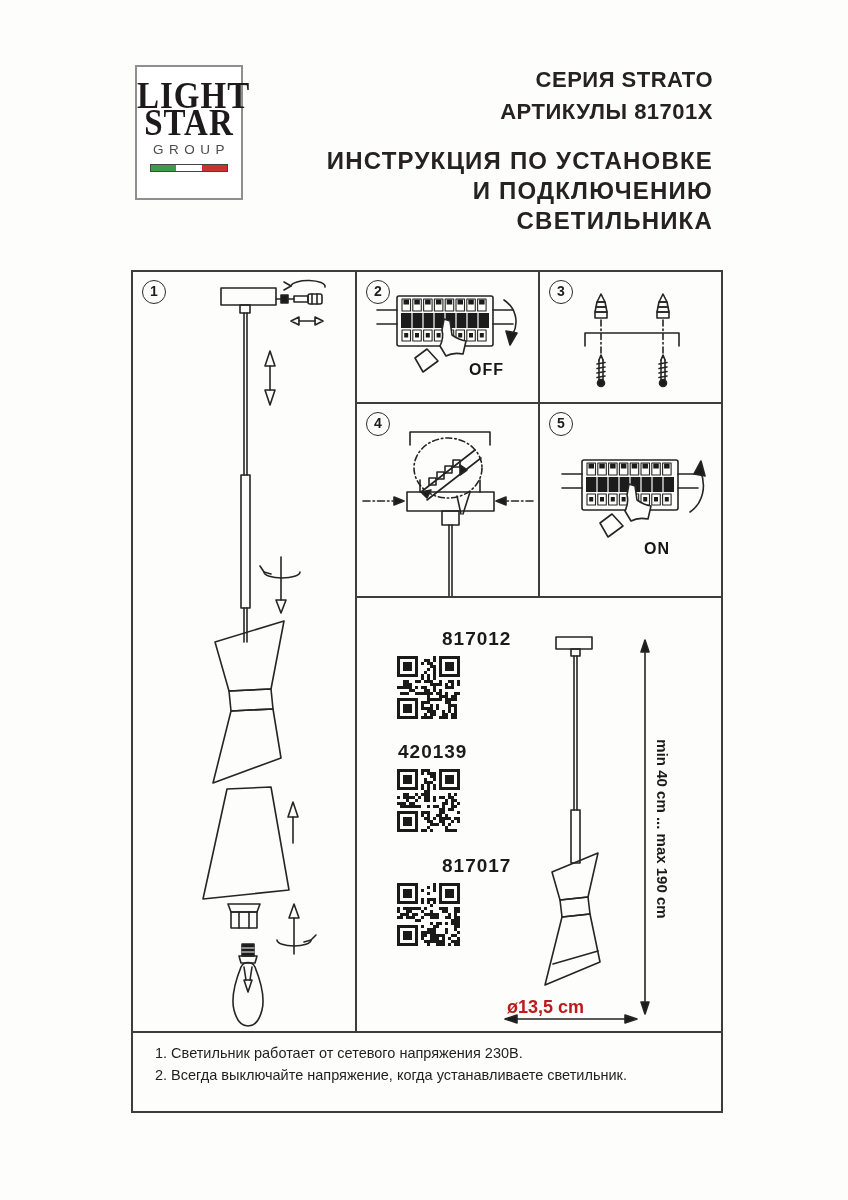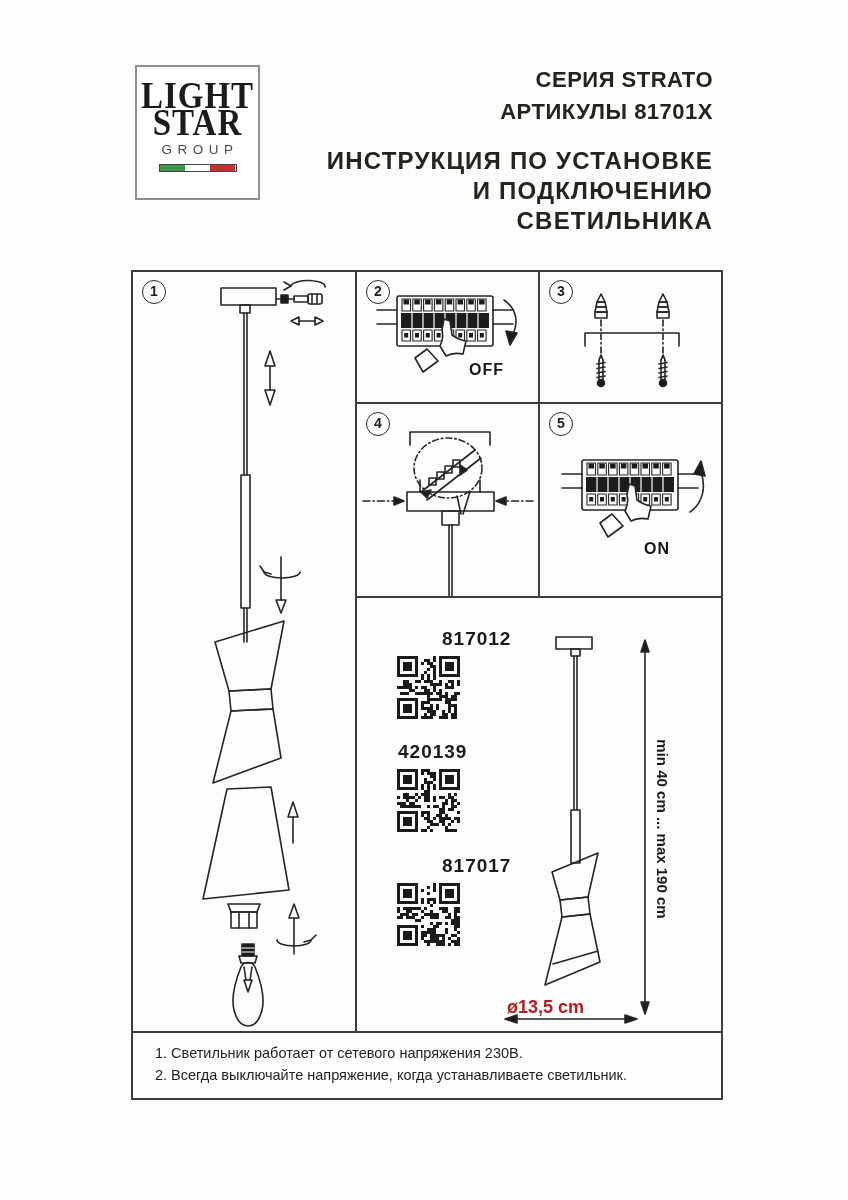--- a/index.html
+++ b/index.html
@@ -1,19 +1,19 @@
 <!DOCTYPE html>
 <html><head>
 <meta charset="utf-8">
 <style>
   html,body{margin:0;padding:0;}
   body{width:848px;height:1200px;background:#fdfdfc;font-family:"Liberation Sans",sans-serif;color:#262220;position:relative;overflow:hidden;}
   .abs{position:absolute;}
   
-  .logo-box{left:135px;top:65px;width:125px;height:135px;border:2px solid #8f8f8f;background:#fff;text-align:center;box-sizing:border-box;}
+  .logo-box{left:135px;top:65px;width:108px;height:135px;border:2px solid #8f8f8f;background:#fff;text-align:center;box-sizing:border-box;}
   .logo-word{font-family:"Liberation Serif",serif;font-weight:bold;font-size:33px;line-height:27px;letter-spacing:1px;color:#1c1a1a;transform:scaleY(1.12);transform-origin:center;}
   .logo-word1{margin-top:16px;}
   .logo-group{font-size:13.5px;letter-spacing:5.5px;color:#4c4c4c;margin-top:5px;margin-left:5px;}
   .logo-flag{width:78px;height:8px;margin:7px auto 0 auto;border:1px solid #444;box-sizing:border-box;display:flex;}
   .flag-seg{flex:1;height:100%;}
   .hdr-right{left:320px;top:64px;width:393px;text-align:right;font-weight:bold;}
   .hdr-series{font-size:22px;line-height:32px;letter-spacing:0.5px;}
   .hdr-title{left:320px;top:146px;width:393px;text-align:right;font-weight:bold;font-size:24px;line-height:30px;letter-spacing:1.2px;}
   
   .panel{position:absolute;border:2px solid #3d3d3d;box-sizing:border-box;background:#fdfdfc;}
@@ -1024,20 +1024,20 @@
             <rect x="17" y="20" width="1" height="1"></rect>
             <rect x="19" y="20" width="1" height="1"></rect>
             <rect x="20" y="20" width="1" height="1"></rect>
           </g>
         </svg>
       </div>
     <div class="dim-v">min 40 cm ... max 190 cm</div>
     <div class="dim-h">ø13,5 cm</div>
   </div>
 
-  <div class="panel" style="left:0;top:761px;width:592px;height:69px;padding-left:30px;">
+  <div class="panel" style="left:0;top:761px;width:592px;height:82px;padding-left:30px;">
     <div class="footer-text">
       <div>1. Светильник работает от сетевого напряжения 230В.</div>
       <div>2. Всегда выключайте напряжение, когда устанавливаете светильник.</div>
     </div>
   </div>
 
 </div>
 
 </body></html>

